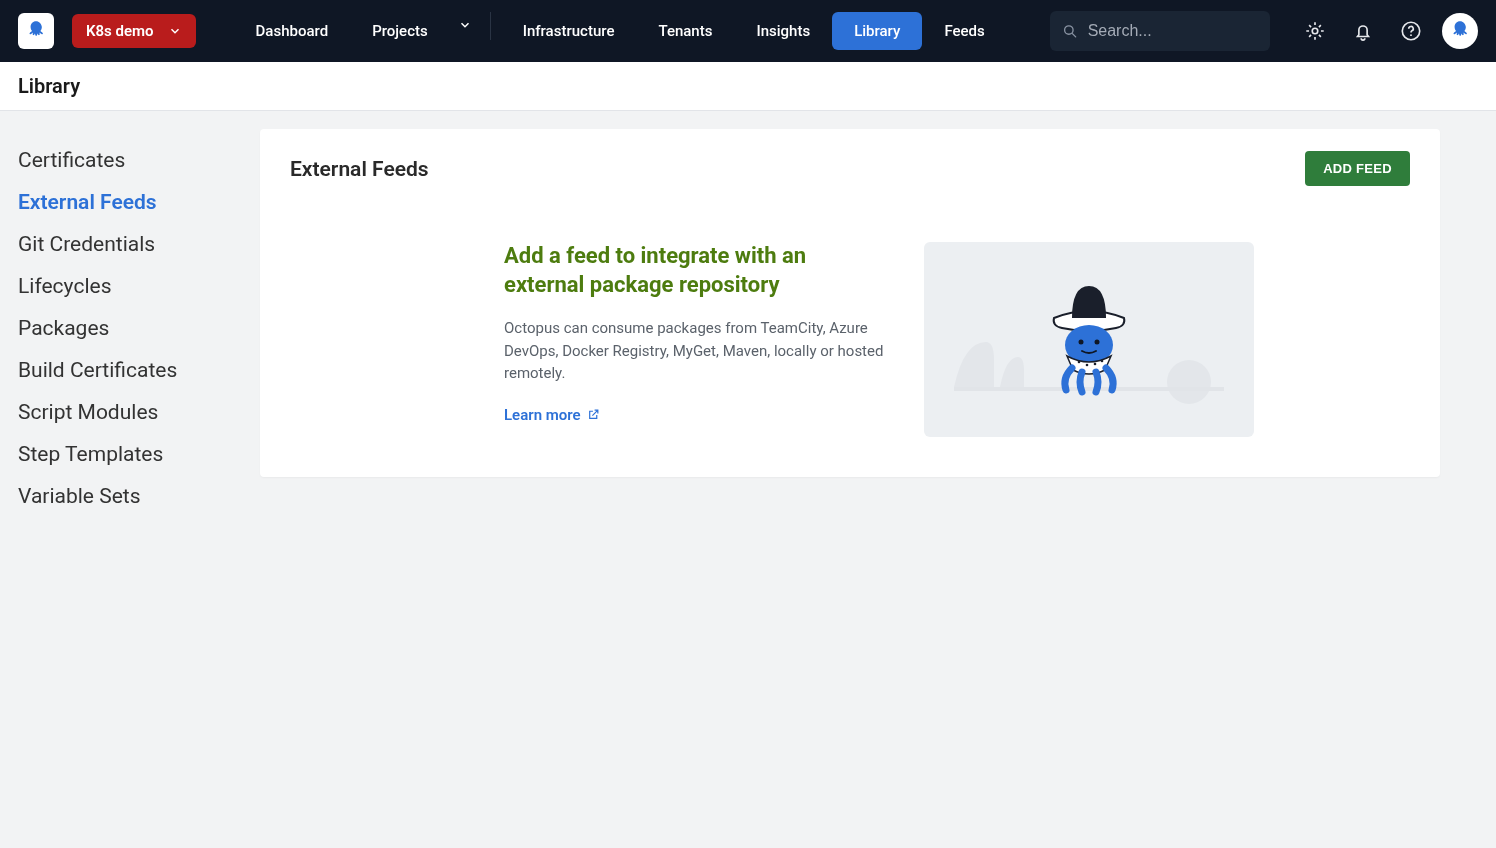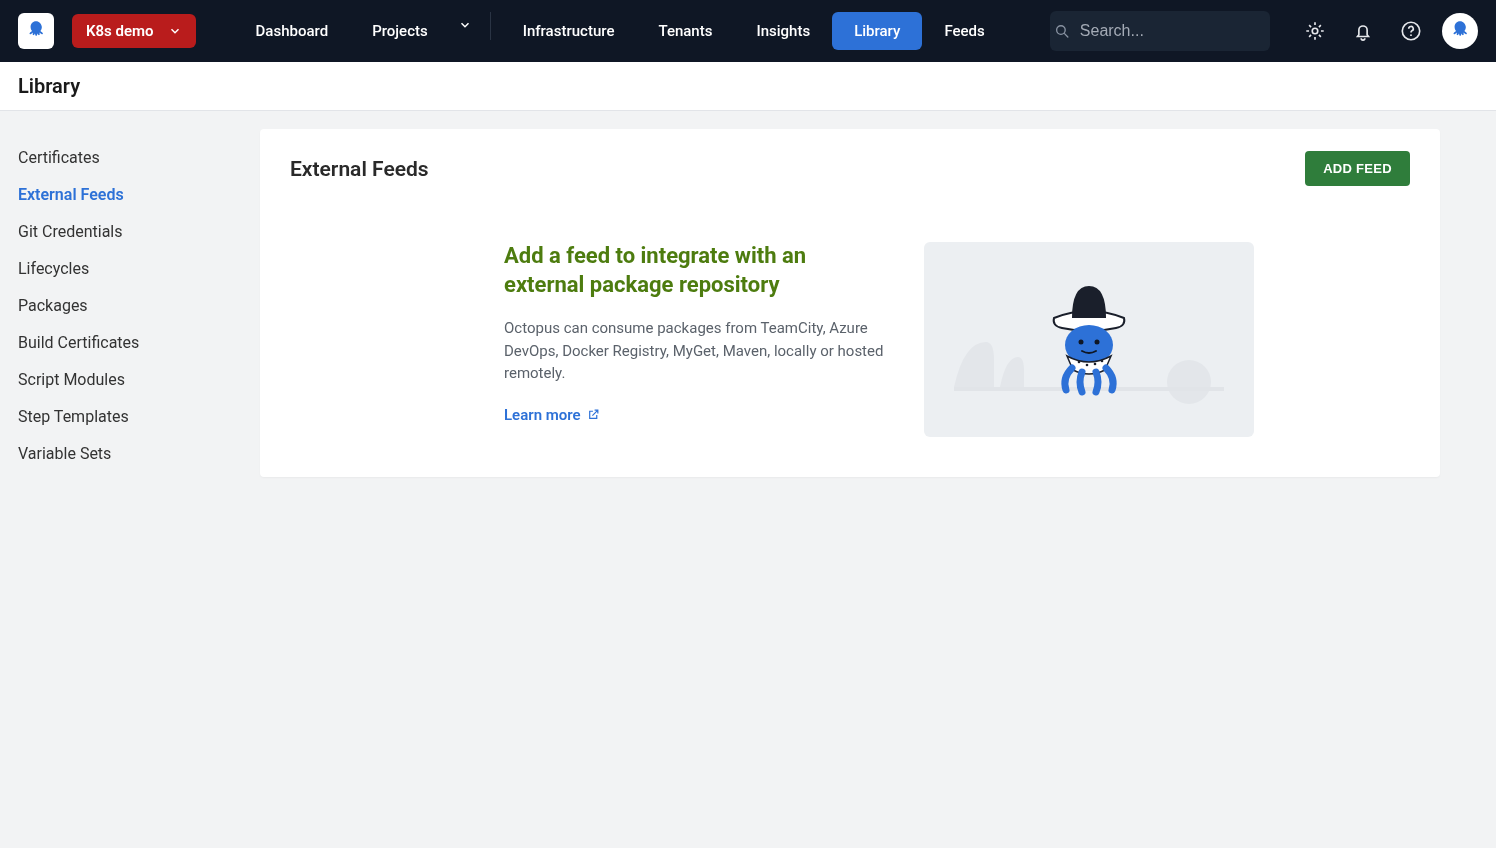--- a/index.html
+++ b/index.html
@@ -56,21 +56,21 @@
     display: flex; align-items: center; justify-content: center;
     padding: 6px 8px; cursor: pointer;
   }
   .spacer { flex: 1; }
   .searchbox {
     display: flex; align-items: center;
     background: #1a2534;
     border-radius: 6px;
     height: 40px;
     width: 220px;
-    padding: 0 4px;
+    padding: 0 12px;
     gap: 10px;
   }
   .searchbox input {
     background: transparent; border: none; outline: none;
     color: #c7ccd4; font-size: 16px; width: 100%;
   }
   .searchbox input::placeholder { color: #a4abb6; }
   .topicons { display: flex; align-items: center; gap: 26px; margin-left: 26px; }
   .topicon { width: 22px; height: 22px; color: #e6e8ec; cursor: pointer; }
   .avatar {
@@ -88,21 +88,21 @@
     font-weight: 600;
   }
 
   
   .main { display: flex; height: calc(848px - 62px - 47px); }
   .sidebar {
     width: 260px;
     padding: 28px 0 0 18px;
   }
   .side-item {
-    font-size: 16px;
+    font-size: 21px;
     color: #333;
     padding: 9px 0;
     cursor: pointer;
   }
   .side-item.active { color: #2d71d7; font-weight: 600; }
 
   .content-wrap { flex: 1; padding: 18px 56px 0 0; }
   .card {
     background: #ffffff;
     border-radius: 4px;

